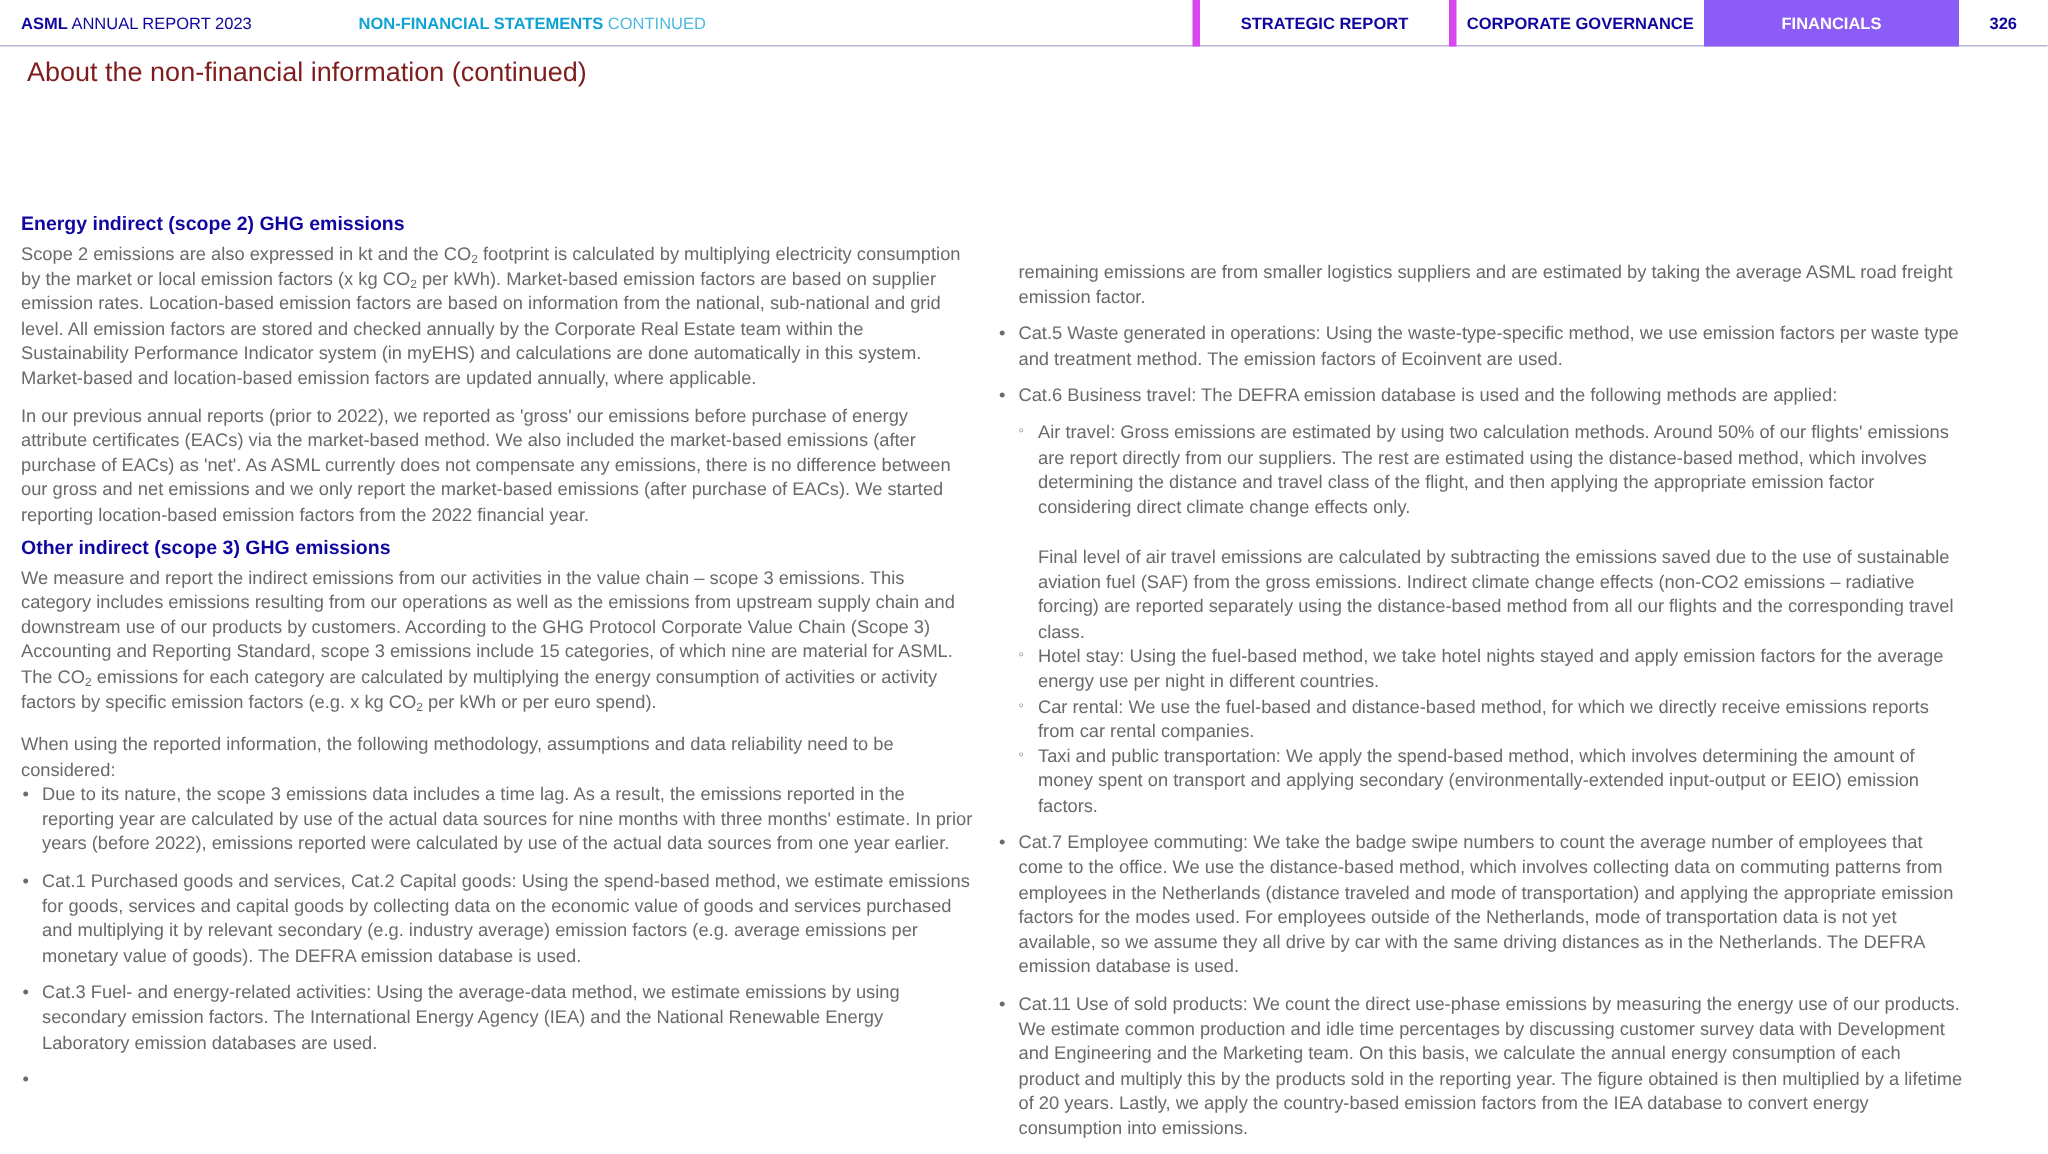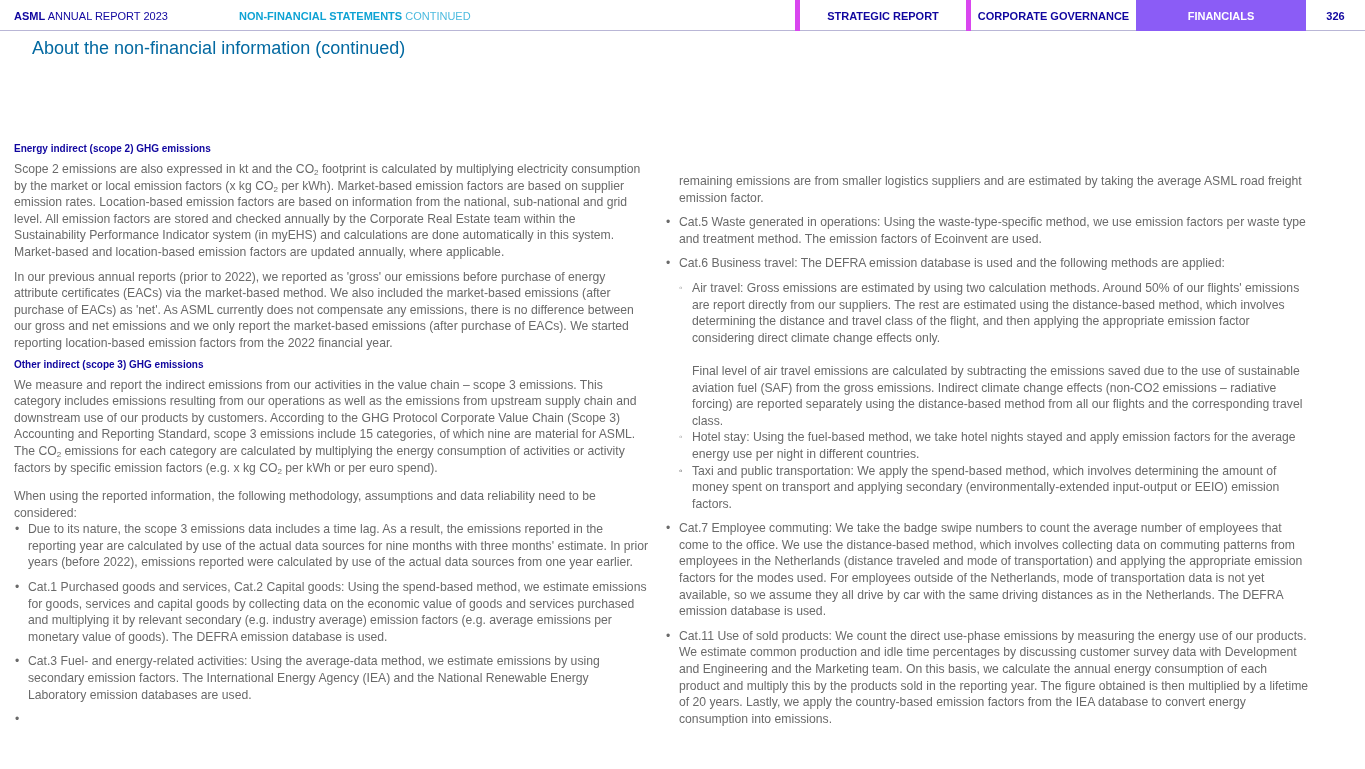--- a/index.html
+++ b/index.html
@@ -30,31 +30,31 @@
       display: flex; align-items: center; justify-content: center;
       font-size: 11px; color: #10069f;
       border-left: 5px solid #d946ef;
       font-weight: bold;
     }
     .nav.strategic { left: 795px; width: 171px; }
     .nav.governance { left: 966px; width: 170px; }
     .nav.financials { left: 1136px; width: 170px; background: #8b5cf6; color: #ffffff; font-weight: bold; border-left: none; }
     .nav.pagenum { left: 1306px; width: 59px; font-weight: bold; border-left: none; }
     .page-title {
-      position: absolute; left: 32px; top: 38px;
-      font-size: 18px; color: #0369a1; font-weight: normal;
+      position: absolute; left: 18px; top: 38px;
+      font-size: 18px; color: #7f1d1d; font-weight: normal;
     }
     .col {
       position: absolute; top: 141px; width: 636px;
       font-size: 12.2px; line-height: 16.6px; color: #6a6a6a;
     }
     .col.left { left: 14px; }
     .col.right { left: 665px; top: 141px; width: 645px; }
     h3 {
-      font-size: 10px; font-weight: bold; color: #10069f;
+      font-size: 13px; font-weight: bold; color: #10069f;
       margin-bottom: 4px; line-height: 16px;
     }
     p { margin-bottom: 8px; }
     ul.bul { list-style: none; }
     ul.bul > li {
       position: relative; padding-left: 14px; margin-bottom: 8px;
     }
     ul.bul > li .dot {
       position: absolute; left: 1px; top: 0;
       color: #6a6a6a;
@@ -108,20 +108,20 @@
   <p style="padding-left:14px;margin-top:32px;">remaining emissions are from smaller logistics suppliers and are estimated by taking the average ASML road freight emission factor.</p>
   <ul class="bul">
     <li><span class="dot">•</span><span>Cat.5 Waste generated in operations: Using the waste-type-specific method, we use emission factors per waste type and treatment method. The emission factors of Ecoinvent are used.</span></li>
     <li><span class="dot">•</span><span>Cat.6 Business travel: The DEFRA emission database is used and the following methods are applied:</span>
       <ul class="sub">
         <li><span class="ring">◦</span><span>Air travel: Gross emissions are estimated by using two calculation methods. Around 50% of our flights' emissions are report directly from our suppliers. The rest are estimated using the distance-based method, which involves determining the distance and travel class of the flight, and then applying the appropriate emission factor considering direct climate change effects only.</span>
           <div class="gap"></div>
           <span>Final level of air travel emissions are calculated by subtracting the emissions saved due to the use of sustainable aviation fuel (SAF) from the gross emissions. Indirect climate change effects (non-CO2 emissions – radiative forcing) are reported separately using the distance-based method from all our flights and the corresponding travel class.</span>
         </li>
         <li><span class="ring">◦</span><span>Hotel stay: Using the fuel-based method, we take hotel nights stayed and apply emission factors for the average energy use per night in different countries.</span></li>
-        <li><span class="ring">◦</span></li>
+        <li><span class="ring">◦</span><span>Car rental: We use the fuel-based and distance-based method, for which we directly receive emissions reports from car rental companies.</span></li>
         <li><span class="ring">◦</span><span>Taxi and public transportation: We apply the spend-based method, which involves determining the amount of money spent on transport and applying secondary (environmentally-extended input-output or EEIO) emission factors.</span></li>
       </ul>
     </li>
     <li><span class="dot">•</span><span>Cat.7 Employee commuting: We take the badge swipe numbers to count the average number of employees that come to the office. We use the distance-based method, which involves collecting data on commuting patterns from employees in the Netherlands (distance traveled and mode of transportation) and applying the appropriate emission factors for the modes used. For employees outside of the Netherlands, mode of transportation data is not yet available, so we assume they all drive by car with the same driving distances as in the Netherlands. The DEFRA emission database is used.</span></li>
     <li><span class="dot">•</span><span>Cat.11 Use of sold products: We count the direct use-phase emissions by measuring the energy use of our products. We estimate common production and idle time percentages by discussing customer survey data with Development and Engineering and the Marketing team. On this basis, we calculate the annual energy consumption of each product and multiply this by the products sold in the reporting year. The figure obtained is then multiplied by a lifetime of 20 years. Lastly, we apply the country-based emission factors from the IEA database to convert energy consumption into emissions.</span></li>
   </ul>
 </div>
 
 </body></html>

